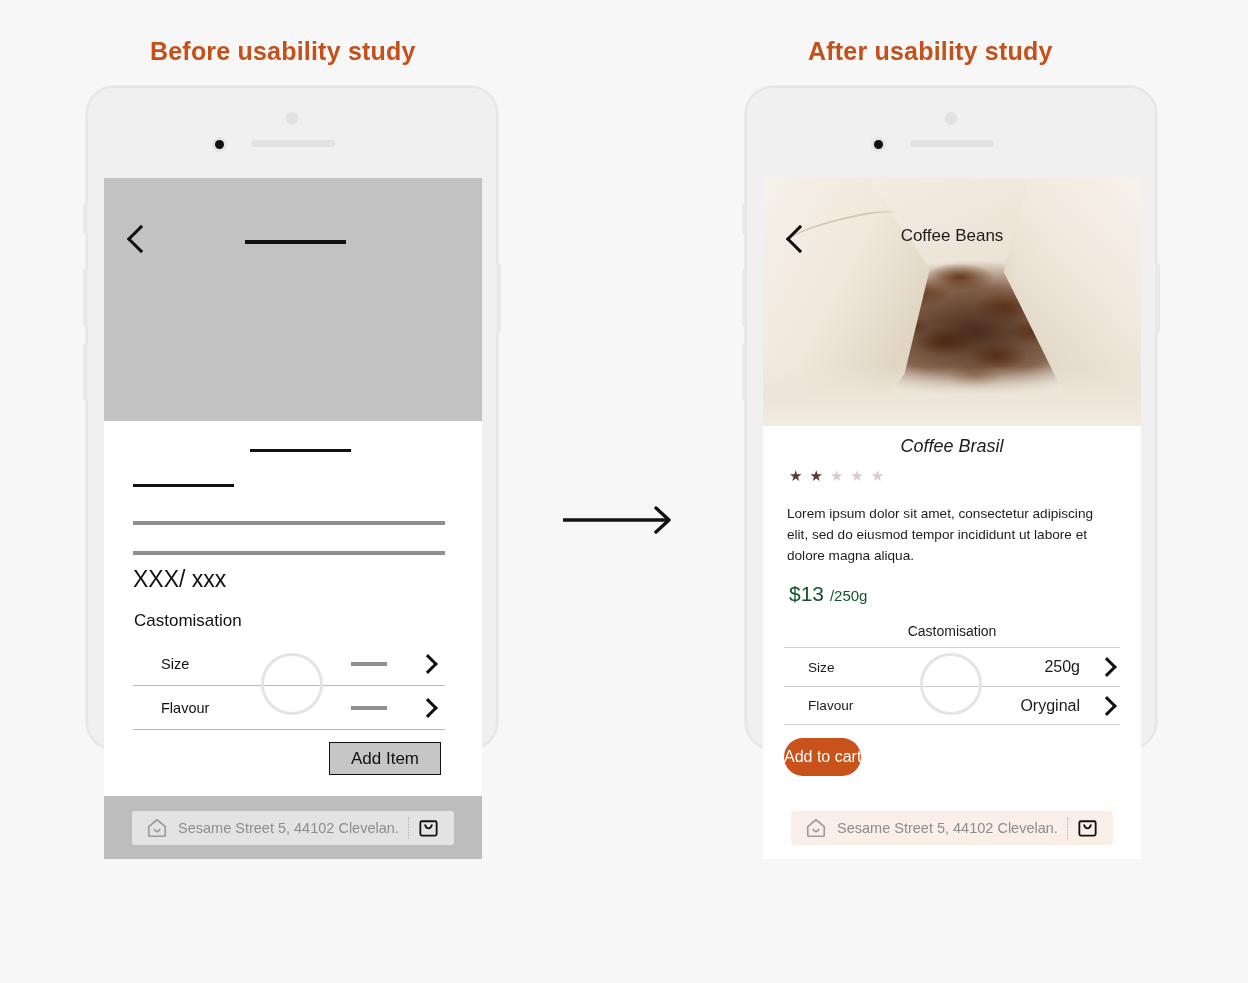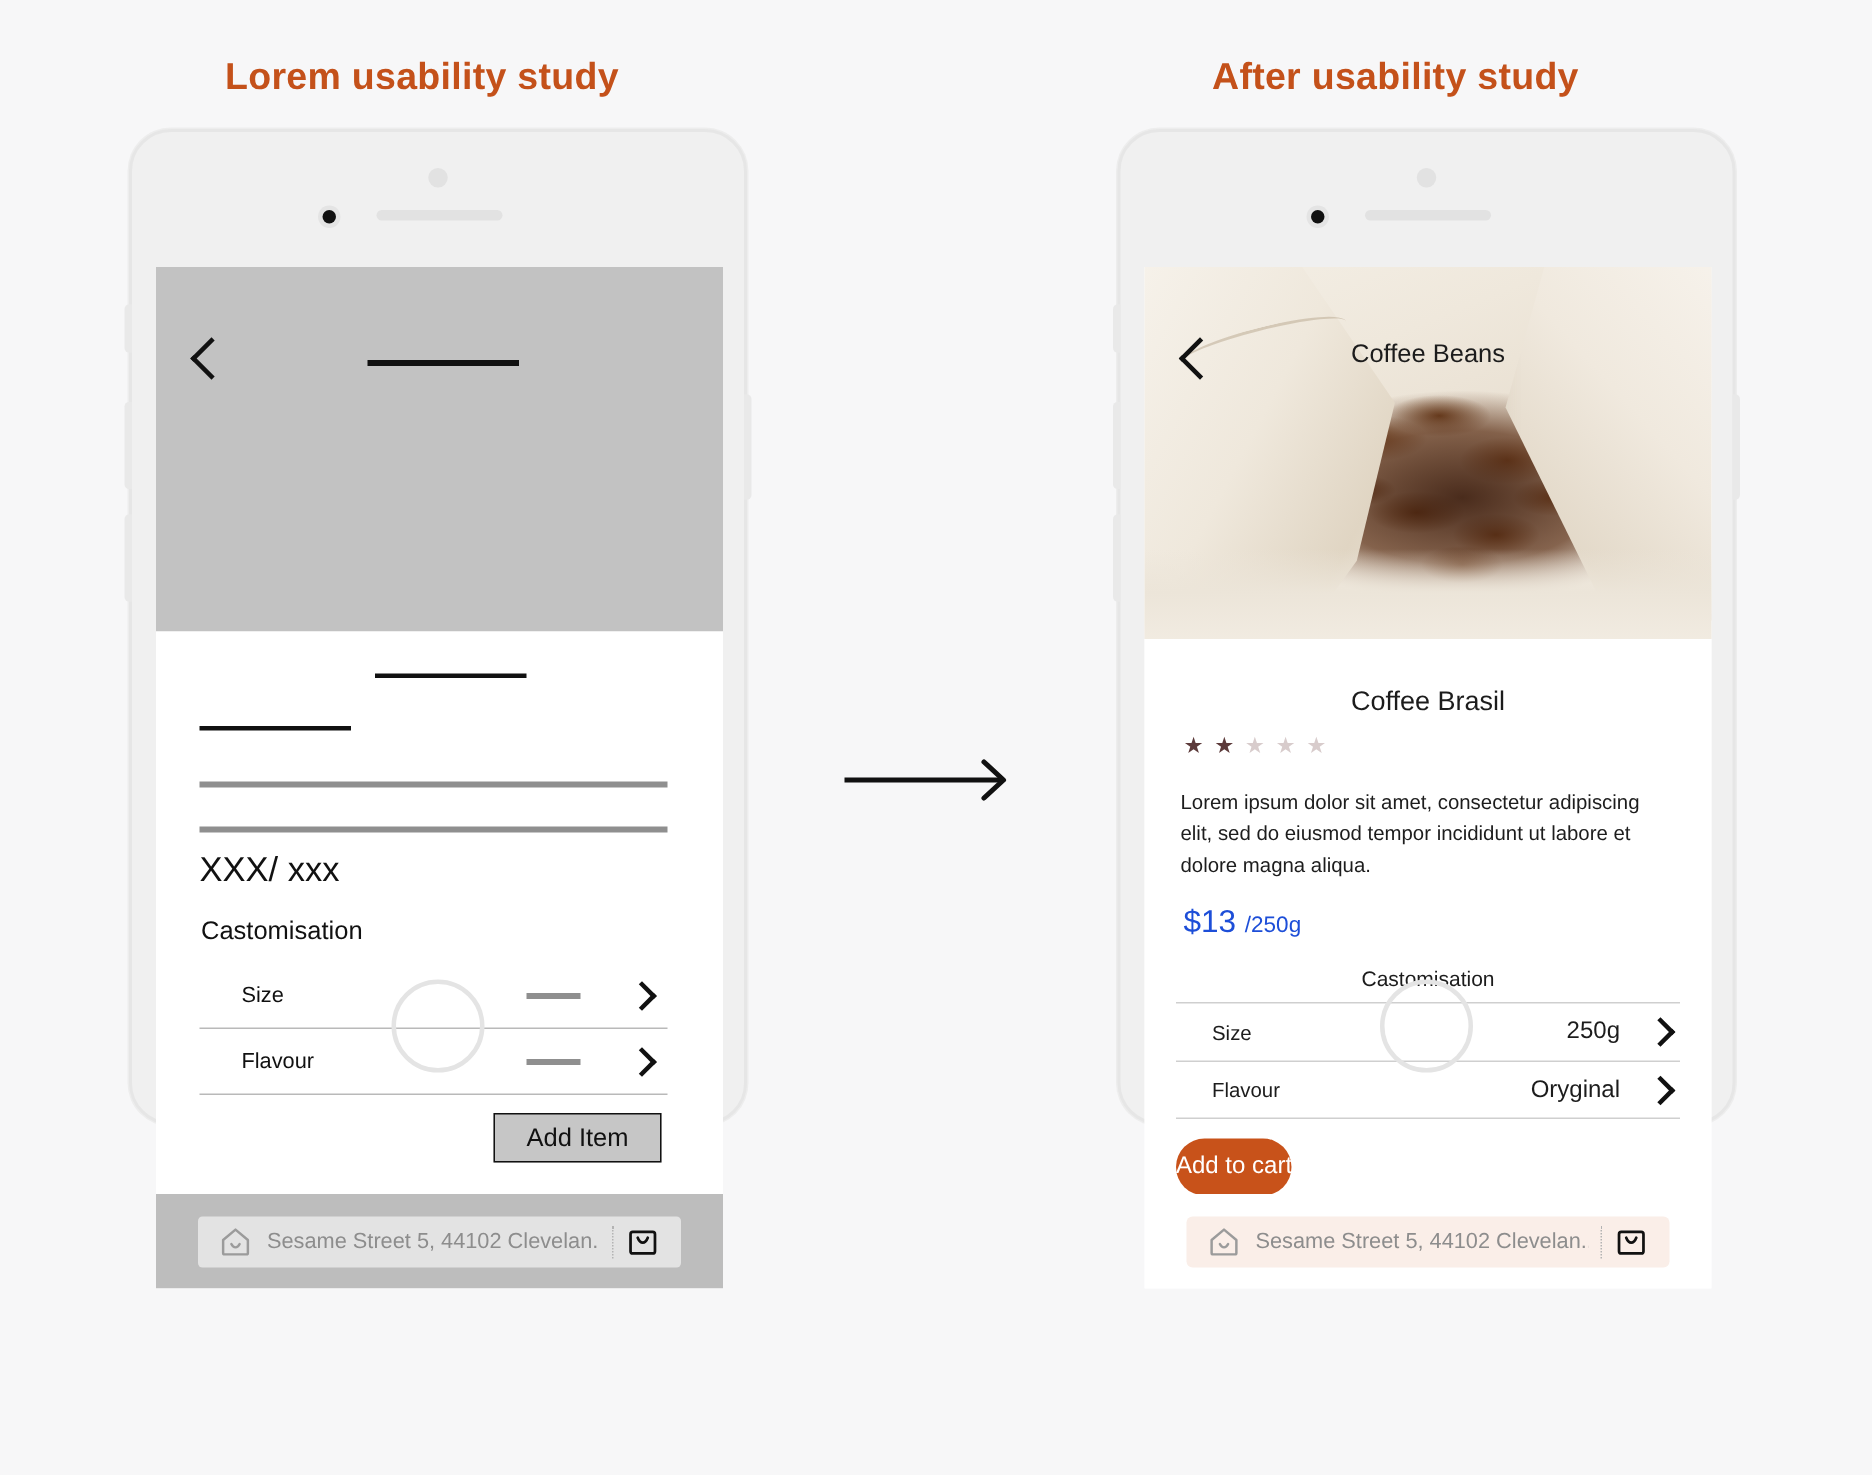--- a/index.html
+++ b/index.html
@@ -205,32 +205,33 @@
   }
   .hero-top .chev { left: 27px; top: 51px; }
   .hero-title {
     position: absolute; left: 0; right: 0; top: 48px;
     text-align: center; font-size: 17px; color: #1c1c1c;
   }
 
   .hf-body { position: relative; background: #fff; height: 370px; }
   .hf-name {
     text-align: center; font-size: 18px; color: #1c1c1c;
-    padding-top: 31px;
+    padding-top: 10px;
+    font-style: italic;
   }
   .stars { margin: 10px 0 0 26px; display: flex; gap: 7px; font-size: 15px; }
   .star-on  { color: #5c3a3a; }
   .star-off { color: #d8cccc; }
 
   .hf-desc {
     margin: 18px 24px 0 24px;
     font-size: 13.6px; line-height: 1.55; color: #1d1d1d;
   }
   .hf-price {
-    margin: 16px 0 0 26px; font-size: 21px; color: #1d4ed8;
+    margin: 16px 0 0 26px; font-size: 21px; color: #14532d;
   }
   .hf-price .unit { font-size: 15px; }
 
   .hf-custom {
     margin-top: 17px; text-align: center; font-size: 14px; color: #1c1c1c;
   }
   .hf-rows { margin: 8px 21px 0 21px; }
   .hf-row {
     position: relative; height: 39px;
     border-top: 1.2px solid #cfcfcf;
@@ -259,21 +260,21 @@
   .addr-pill-warm { background: #faeee8; border-radius: 4px; }
 
   
   .flow-arrow { position: absolute; left: 561px; top: 505px; }
 </style>
 </head>
 <body>
 
 <div class="stage">
 
-  <div class="panel-title" id="title-before">Lorem usability study</div>
+  <div class="panel-title" id="title-before">Before usability study</div>
   <div class="panel-title" id="title-after">After usability study</div>
 
   <div class="phone" id="phone-before">
     <div class="side-btn sb1"></div>
     <div class="side-btn sb2"></div>
     <div class="side-btn sb3"></div>
     <div class="side-btn-r"></div>
 
     <div class="sensor-dot"></div>
     <div class="camera">

